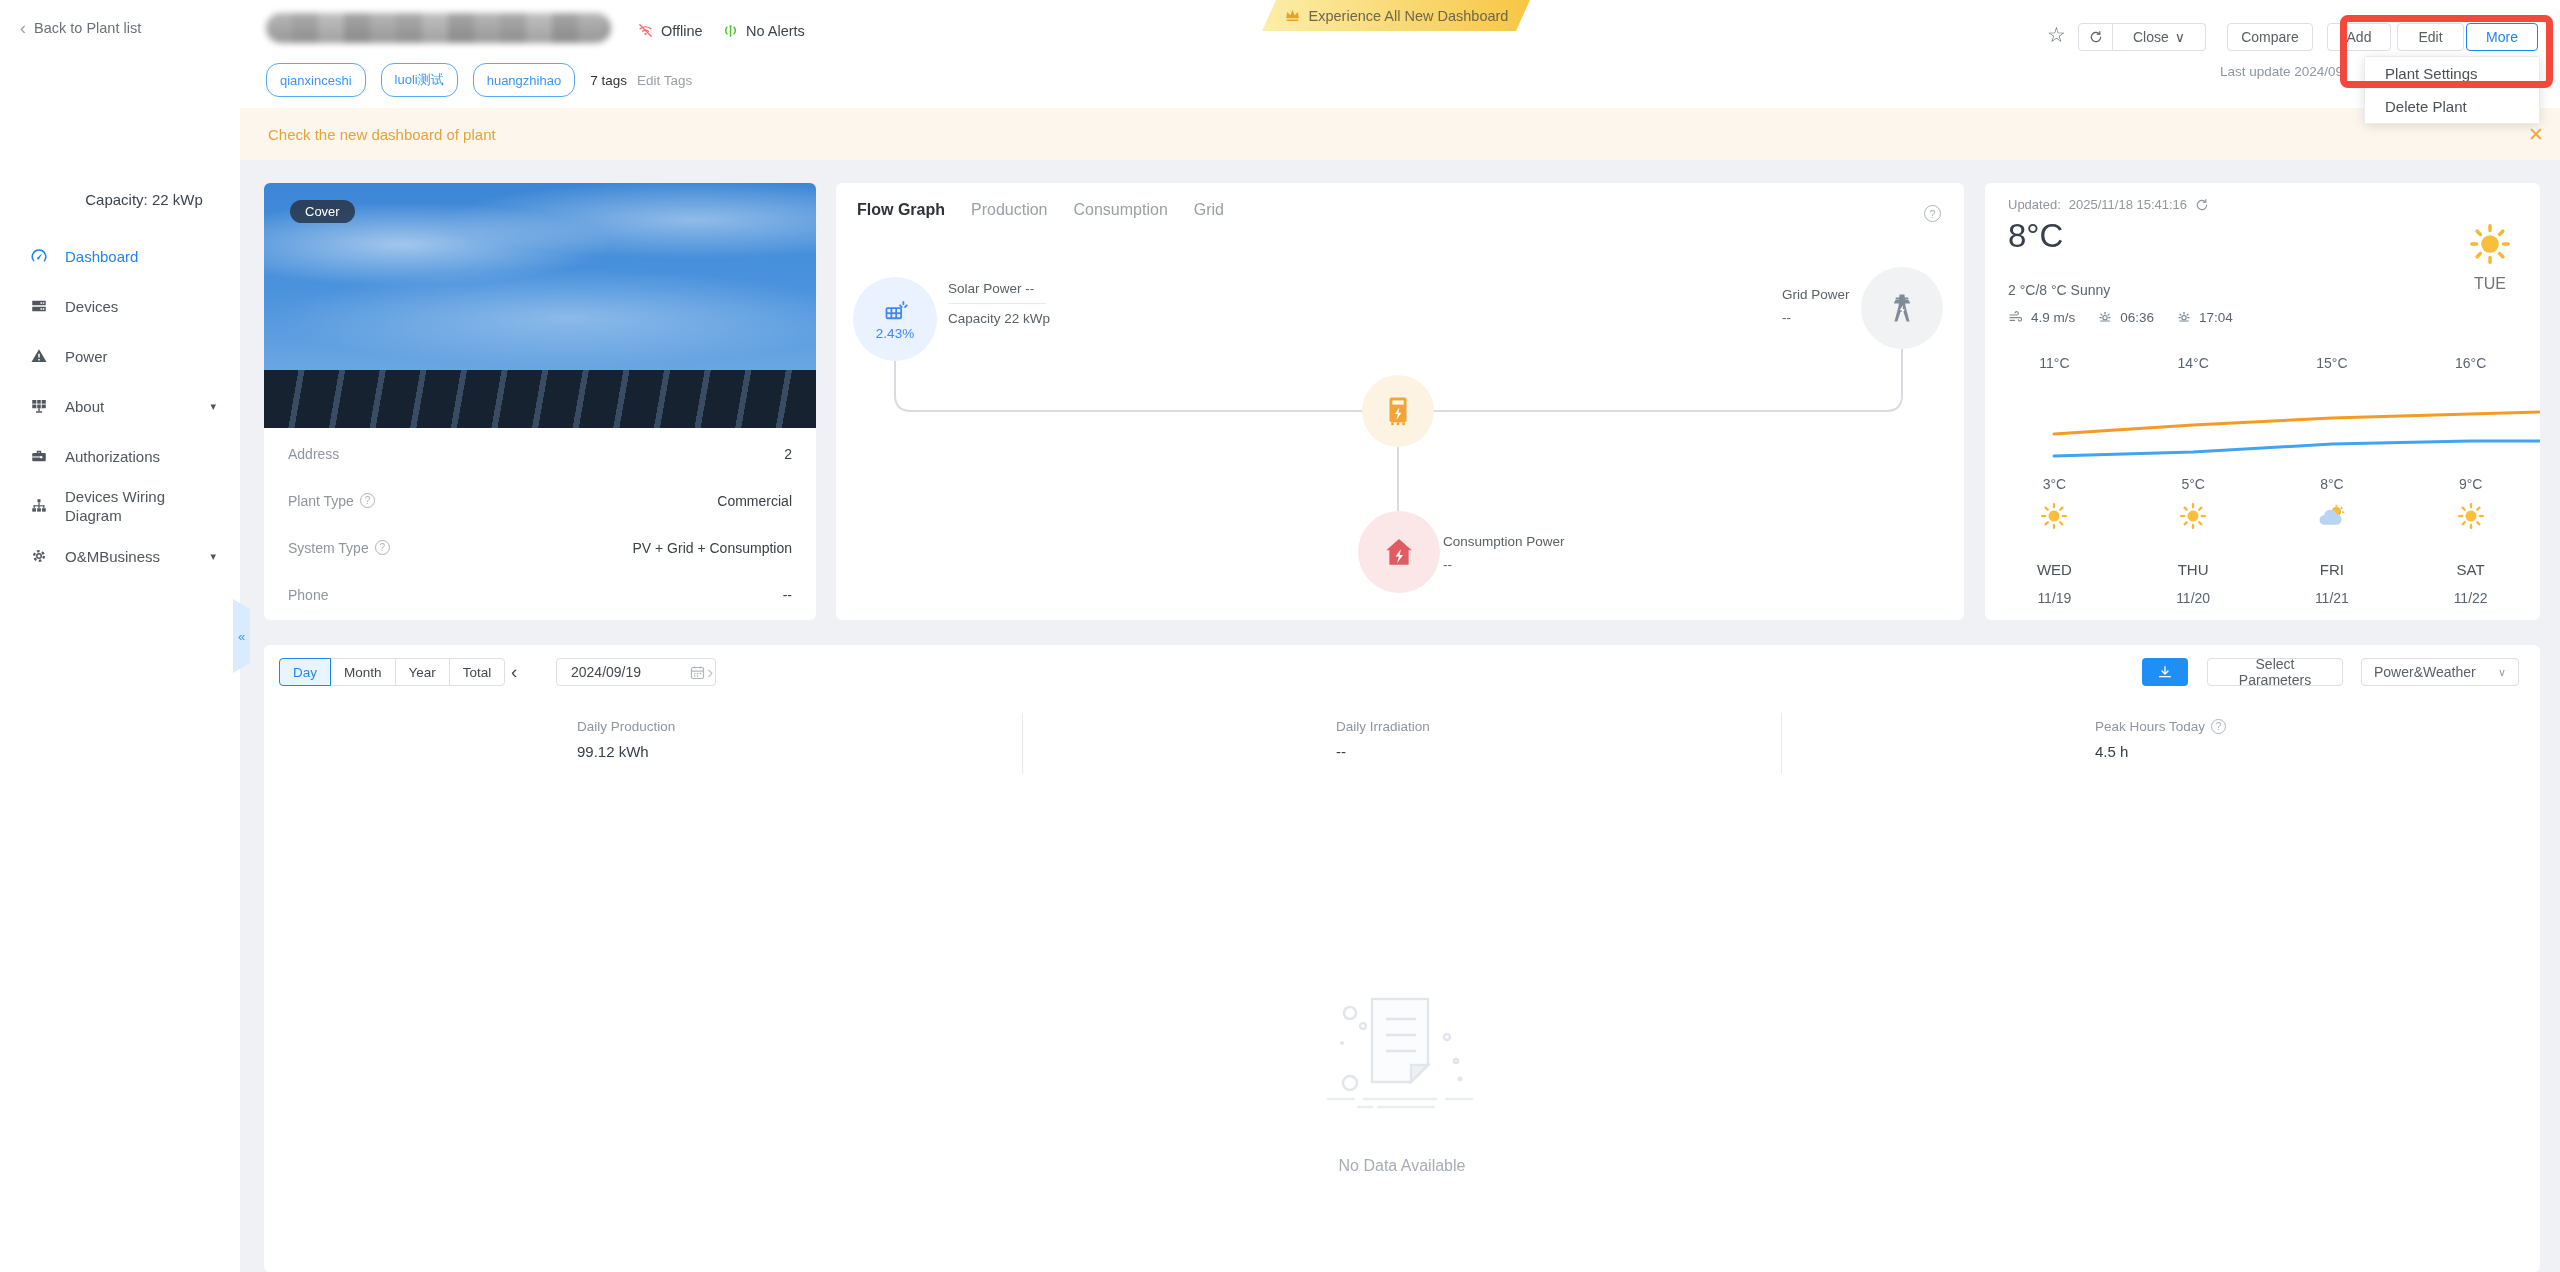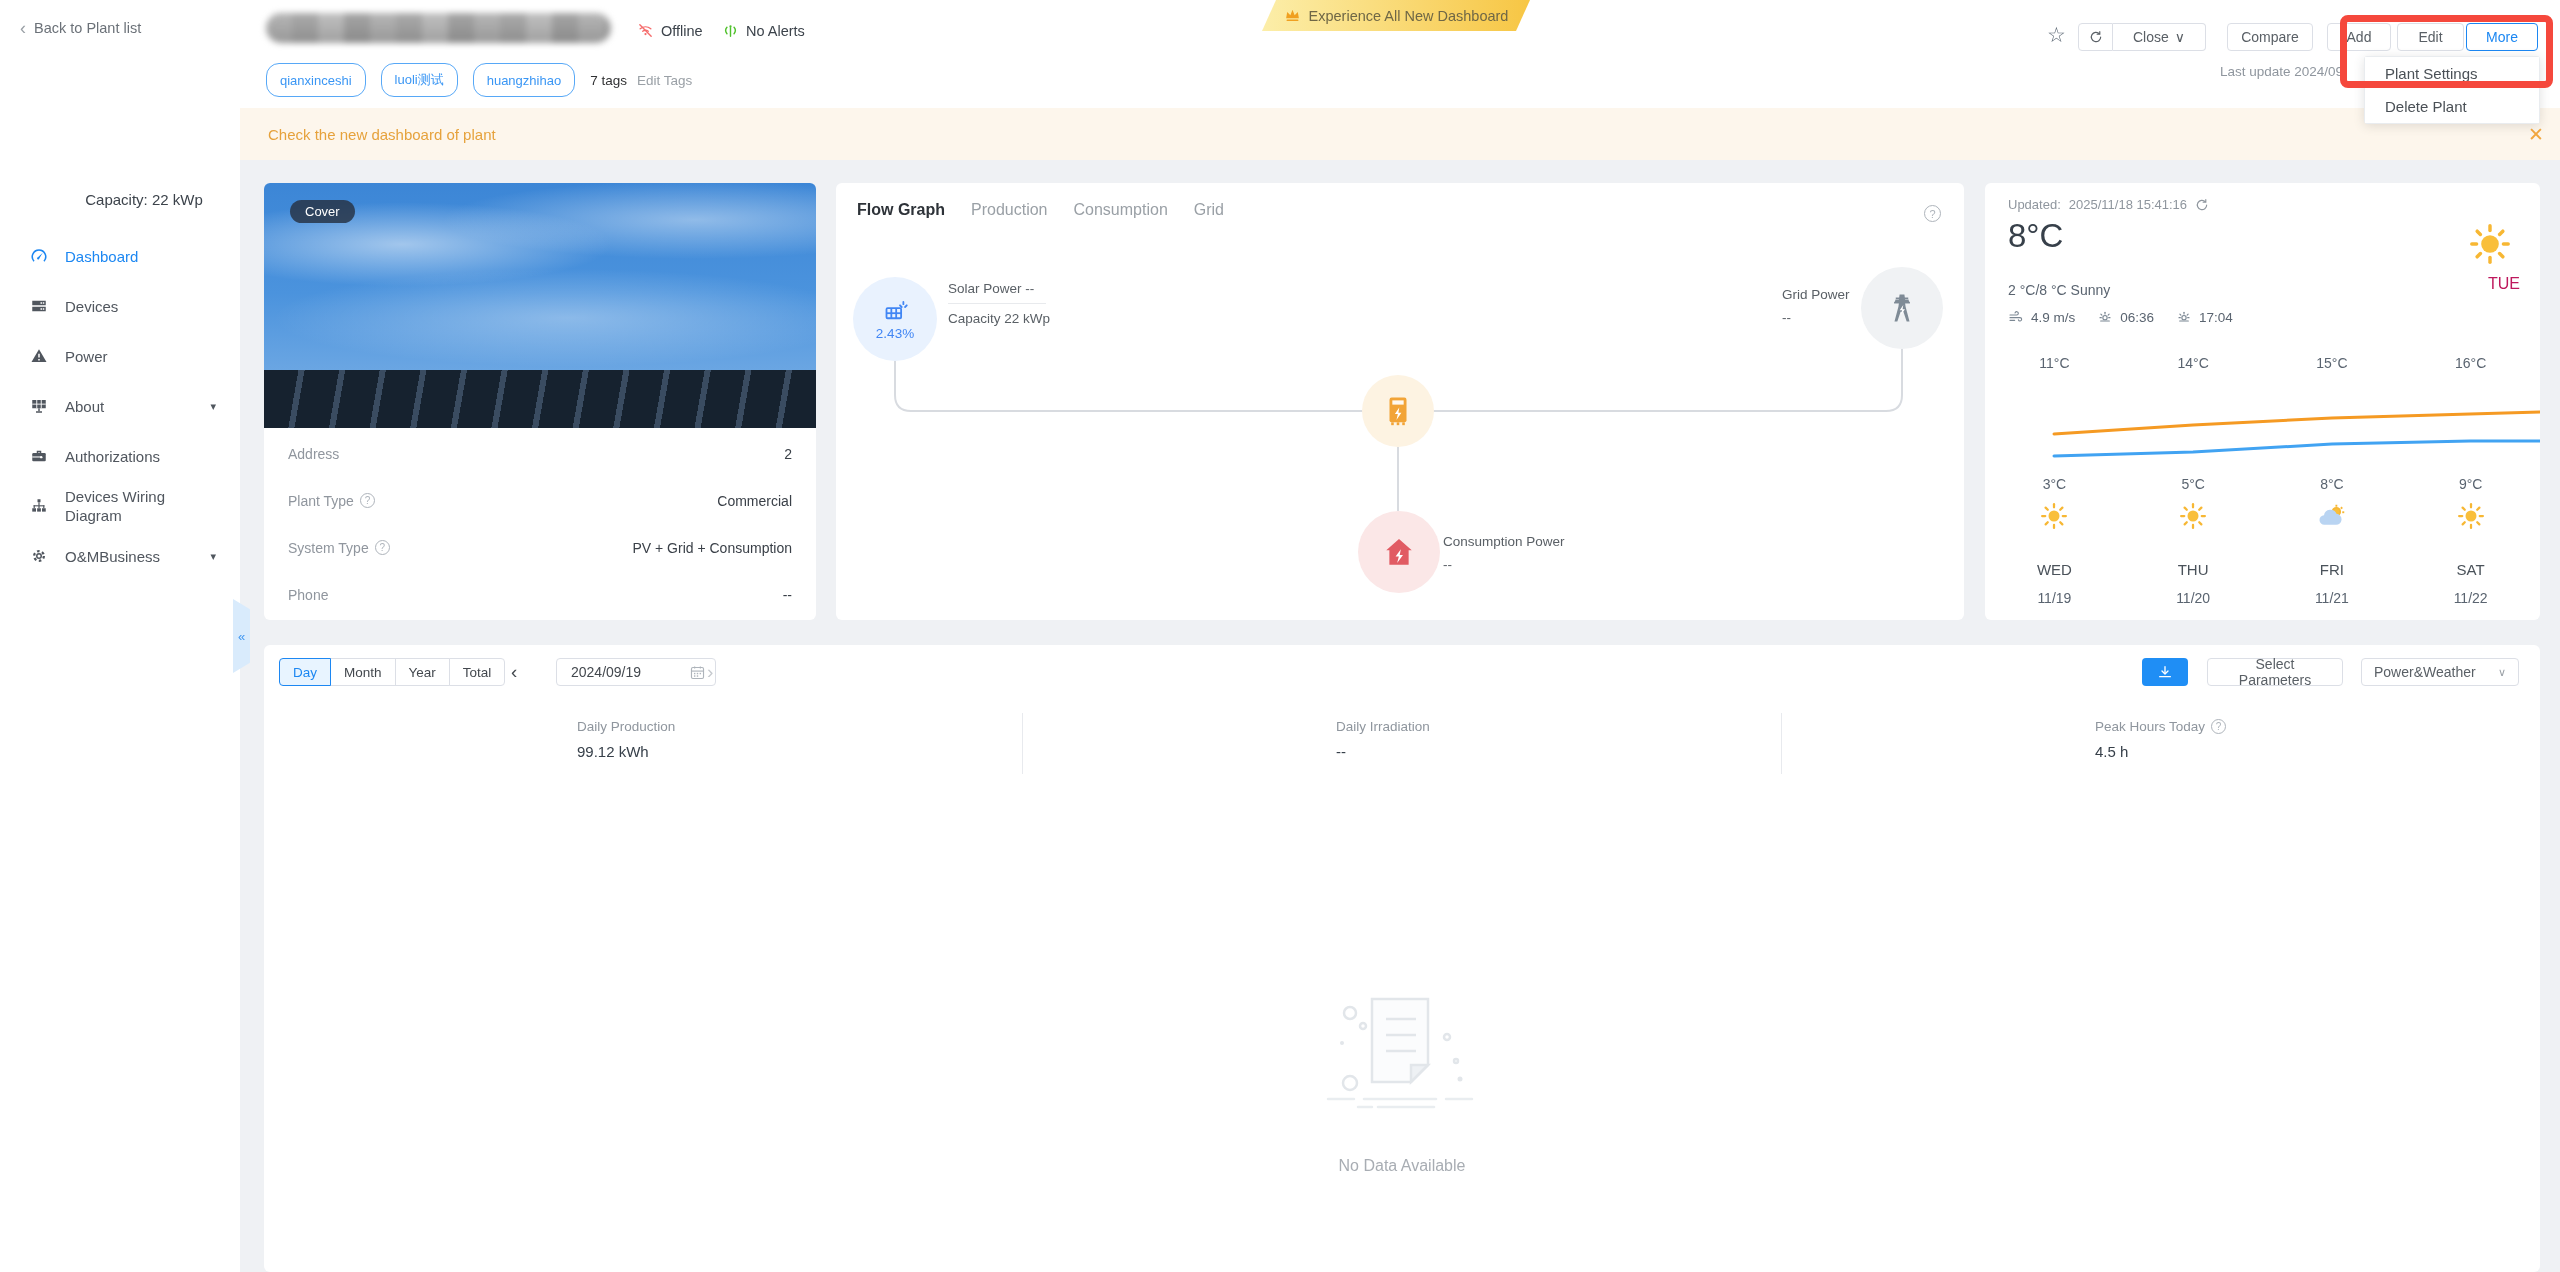--- a/index.html
+++ b/index.html
@@ -106,21 +106,21 @@
   .solar-info { position:absolute; left:112px; top:98px; font-size:13.5px; color:#5a6066; }
   .solar-info .div { width:98px; border-top:1px solid #e8eaed; margin:7px 0; }
   .grid-info { position:absolute; left:946px; top:100px; font-size:13.5px; color:#5a6066; line-height:23px; }
   .cons-info { position:absolute; left:607px; top:347px; font-size:13.5px; color:#5a6066; line-height:23px; }
 
   .weather-card { left:1985px; top:183px; width:555px; height:437px; }
   .w-updated { position:absolute; left:23px; top:14px; font-size:13px; color:#8f969e; display:flex; align-items:center; gap:8px; }
   .w-updated svg { width:14px; height:14px; color:#8f969e; cursor:pointer; }
   .w-temp { position:absolute; left:23px; top:34px; font-size:33px; color:#37404a; }
   .w-sun { position:absolute; right:27px; top:38px; width:46px; height:46px; }
-  .w-today { position:absolute; right:20px; top:92px; width:46px; text-align:right; font-size:16px; color:#be185d; }
+  .w-today { position:absolute; right:27px; top:92px; width:46px; text-align:center; font-size:16px; color:#737373; }
   .w-summary { position:absolute; left:23px; top:99px; font-size:14px; color:#5a6470; }
   .w-windrow { position:absolute; left:23px; top:126px; display:flex; align-items:center; gap:7px; font-size:13.5px; color:#5a6470; }
   .w-windrow svg { width:16px; height:16px; }
   .w-windrow .sp { width:8px; }
   .wrow { position:absolute; left:0; width:100%; display:flex; }
   .wcol { flex:1; text-align:center; }
   .w-high { top:172px; font-size:14px; color:#5a6470; }
   .w-low { top:293px; font-size:14px; color:#5a6470; }
   .w-icons { top:318px; }
   .w-icons svg { width:30px; height:30px; }

